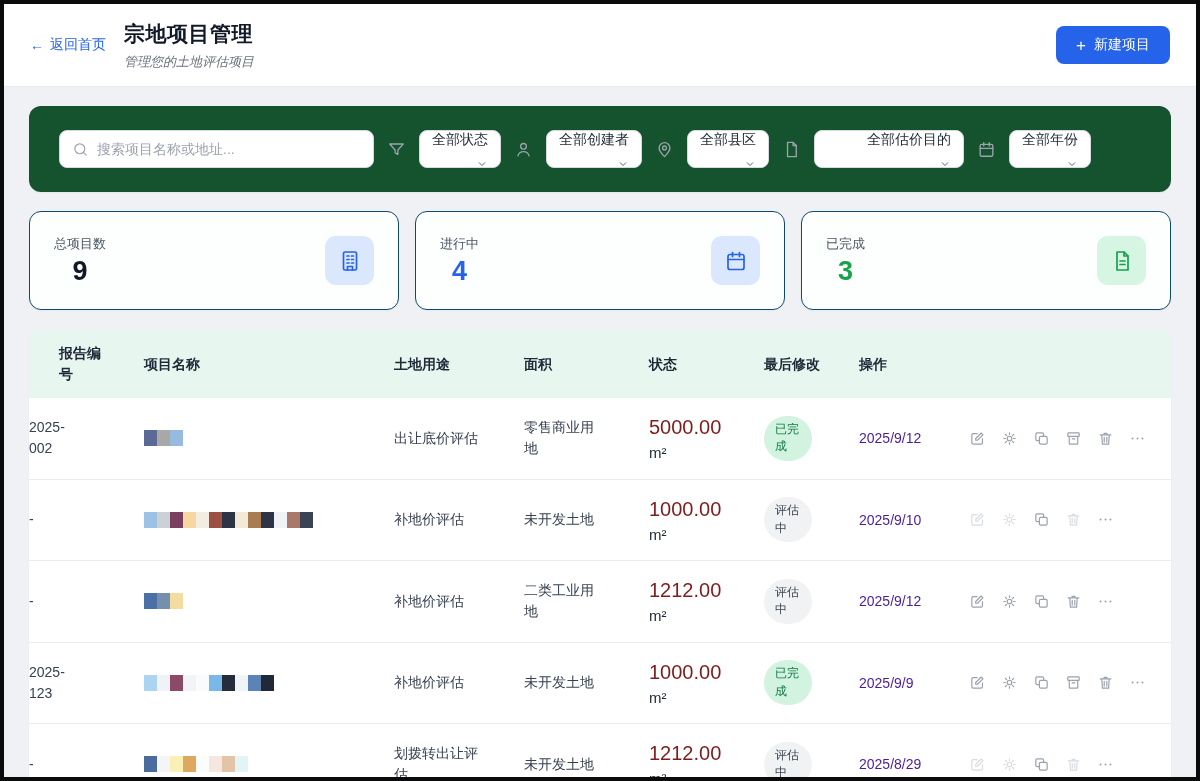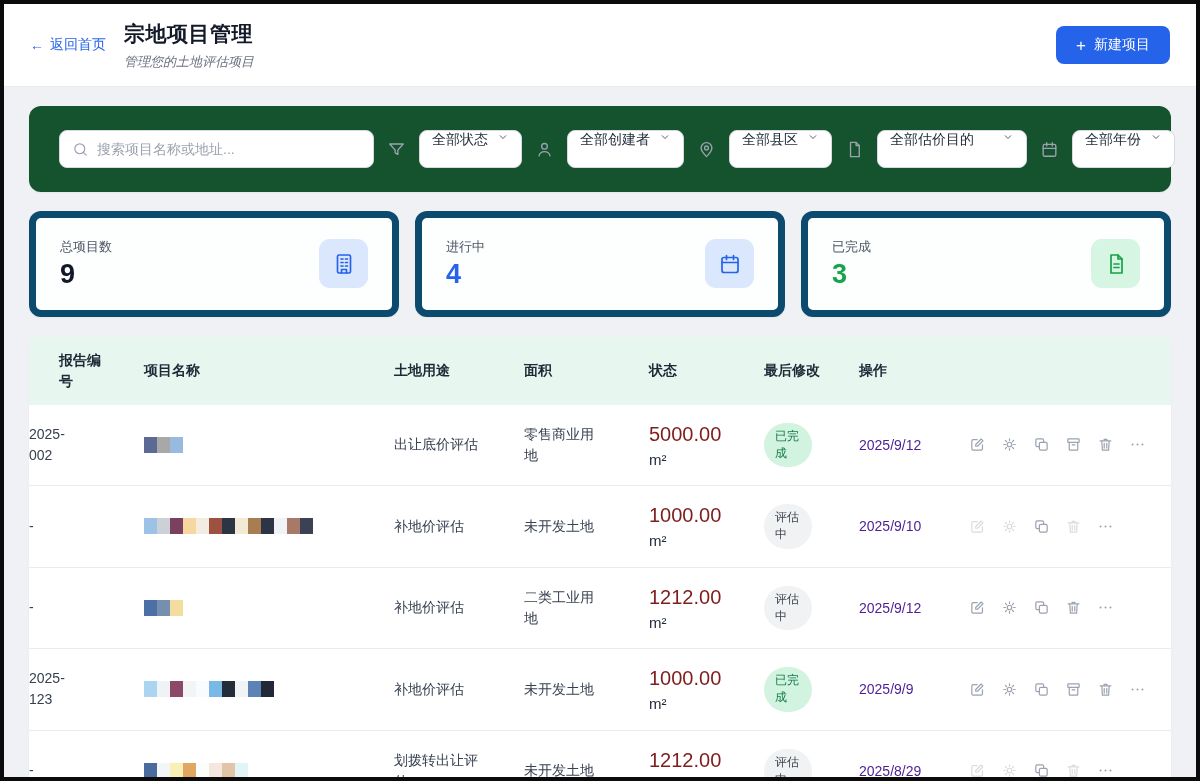--- a/index.html
+++ b/index.html
@@ -28,29 +28,29 @@
   .content{padding:19px 25px 0 25px;flex:1;display:flex;flex-direction:column;overflow:hidden;}
   .card{background:#14532d;border-radius:12px;box-shadow:0 1px 2px rgba(16,24,40,.05);}
   
   .filter-card{display:flex;align-items:center;gap:13px;padding:24px 30px;margin-bottom:19px;}
   .search-box{flex:0 0 315px;height:38px;border:1px solid #d6dae0;border-radius:8px;display:flex;align-items:center;gap:8px;padding:0 12px;background:#fff;}
   .search-box svg{flex:0 0 auto;}
   .search-box input{border:none;outline:none;flex:1;font-size:14px;color:#111827;font-family:inherit;background:transparent;}
   .search-box input::placeholder{color:#9ca3af;}
   .filter-glyph{color:#9ca3af;display:flex;align-items:center;flex:0 0 auto;}
   .select-btn{
-    height:38px;border:1px solid #d6dae0;border-radius:8px;background:#fff;display:flex;align-items:flex-start;
-    gap:9px;padding:0 12px;font-size:14px;color:#1f2937;cursor:pointer;white-space:nowrap;
+    height:38px;border:1px solid #d6dae0;border-radius:8px;background:#fff;display:flex;align-items:flex-end;
+    gap:9px;padding:0 12px;font-size:14px;color:#1f2937;cursor:pointer;white-space:nowrap;flex-direction:column;
   }
   .select-btn.wide{min-width:150px;justify-content:space-between;}
   .select-btn .chev{color:#374151;display:flex;}
   
   .stats-row{display:flex;gap:16px;margin-bottom:20px;}
-  .stat-card{flex:1;background:#fdfefe;border:7px solid #0c4a6e;border-radius:12px;box-shadow:0 1px 2px rgba(16,24,40,.04);
-    padding:20px 24px;display:flex;align-items:center;justify-content:space-between;min-height:99px;}
+  .stat-card{flex:1;background:#fdfefe;border:1px solid #0c4a6e;border-radius:12px;box-shadow:0 1px 2px rgba(16,24,40,.04);
+    padding:20px 24px;display:flex;align-items:center;justify-content:space-between;min-height:99px;text-align:center;}
   .stat-label{font-size:13px;color:#4b5563;}
   .stat-value{font-size:27px;font-weight:700;margin-top:4px;line-height:1.1;}
   .stat-iconbox{width:49px;height:49px;border-radius:11px;display:flex;align-items:center;justify-content:center;}
   
   .table-card{background:#fff;border-radius:6px 6px 0 0;box-shadow:0 1px 2px rgba(16,24,40,.05);overflow:hidden;flex:1;}
   .tgrid{display:grid;grid-template-columns:115px 250px 130px 125px 115px 95px 110px 1fr;}
   .thead{background:#e7f6ee;}
   .thead .cell{padding:13px 14px 13px 0;font-size:14px;font-weight:700;color:#1f2937;display:flex;align-items:center;min-height:62px;}
   .cell:first-child{padding-left:30px;}
   .trow{border-bottom:1px solid #e9ecef;}

